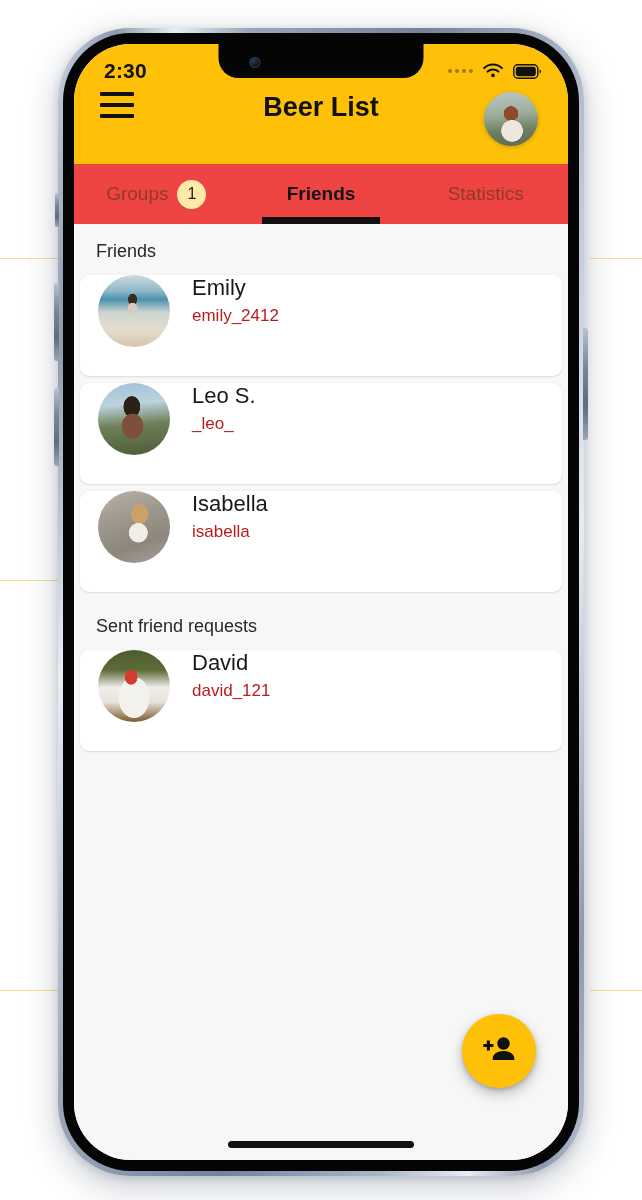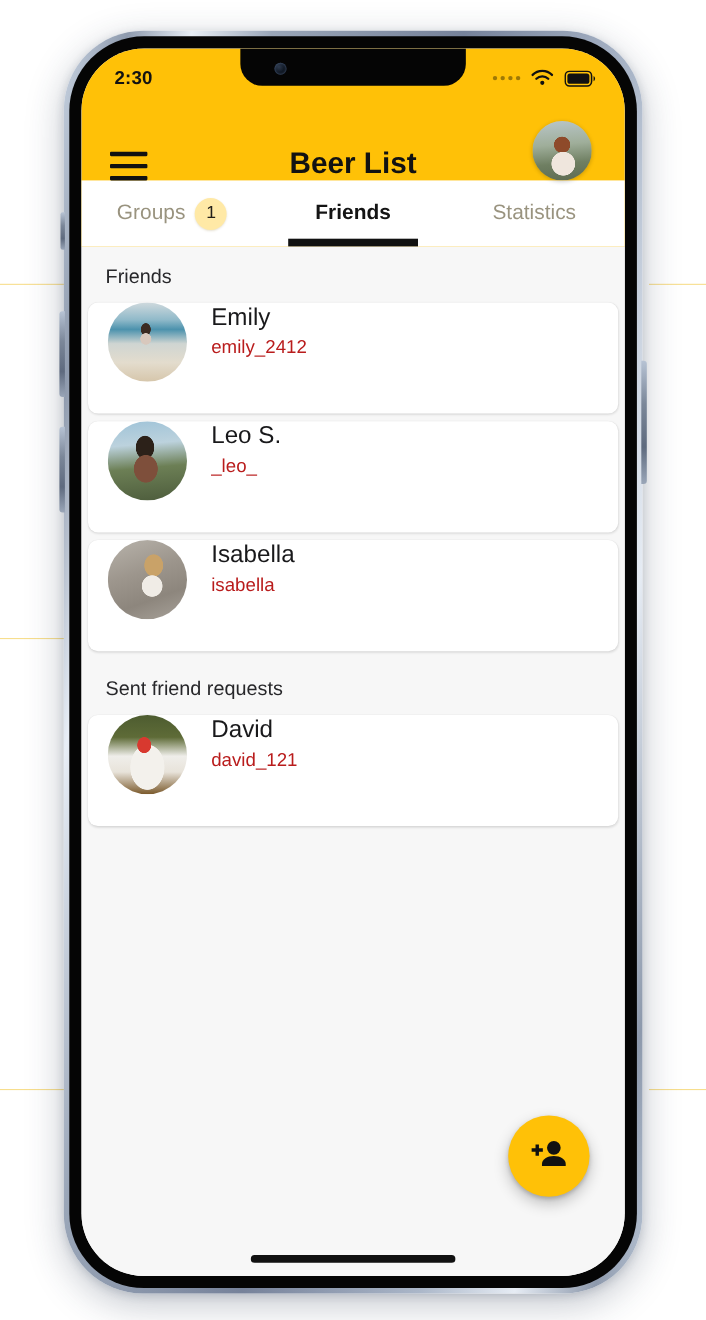--- a/index.html
+++ b/index.html
@@ -101,42 +101,42 @@
   }
   .status-bar {
     position: relative;
     height: 48px;
     display: flex;
     align-items: center;
     justify-content: space-between;
     padding: 6px 26px 0 30px;
   }
   .status-time {
-    font-size: 17px;
+    font-size: 21px;
     font-weight: bold;
     color: #121212;
     letter-spacing: .2px;
   }
   .status-right {
     display: flex;
     align-items: center;
     gap: 9px;
   }
   .cell-dots { display: flex; gap: 3px; align-items: center; }
   .cell-dots i {
     width: 4px; height: 4px; border-radius: 50%;
     background: rgba(25,22,5,.42);
     display: block;
   }
   .wifi-ico svg, .batt-ico svg { display: block; }
 
   .nav-bar {
     height: 72px;
     display: flex;
-    align-items: flex-end;
+    align-items: flex-start;
     padding: 0 30px 0 26px;
     position: relative;
     gap: 32px;
   }
   .hamburger {
     width: 34px; height: 26px;
     display: flex; flex-direction: column; justify-content: space-between;
     cursor: pointer;
   }
   .hamburger span { display: block; height: 4px; width: 100%; background: #111; border-radius: 1px; }
@@ -194,21 +194,21 @@
   .ph.david {
     background:
       radial-gradient(ellipse at 46% 38%, #d8392f 0 11%, transparent 12%),
       radial-gradient(ellipse at 50% 66%, #f3f1ec 0 30%, transparent 31%),
       linear-gradient(180deg, #4d5c30 0%, #5e6b37 28%, #efeeea 52%, #e8e3da 72%, #7b5a2c 100%);
   }
 
   
   .tabs {
     display: flex;
-    background: #ffffff;
+    background: #ef4444;
     height: 60px;
   }
   .tab {
     flex: 1;
     display: flex;
     align-items: center;
     justify-content: center;
     gap: 9px;
     position: relative;
     cursor: pointer;

